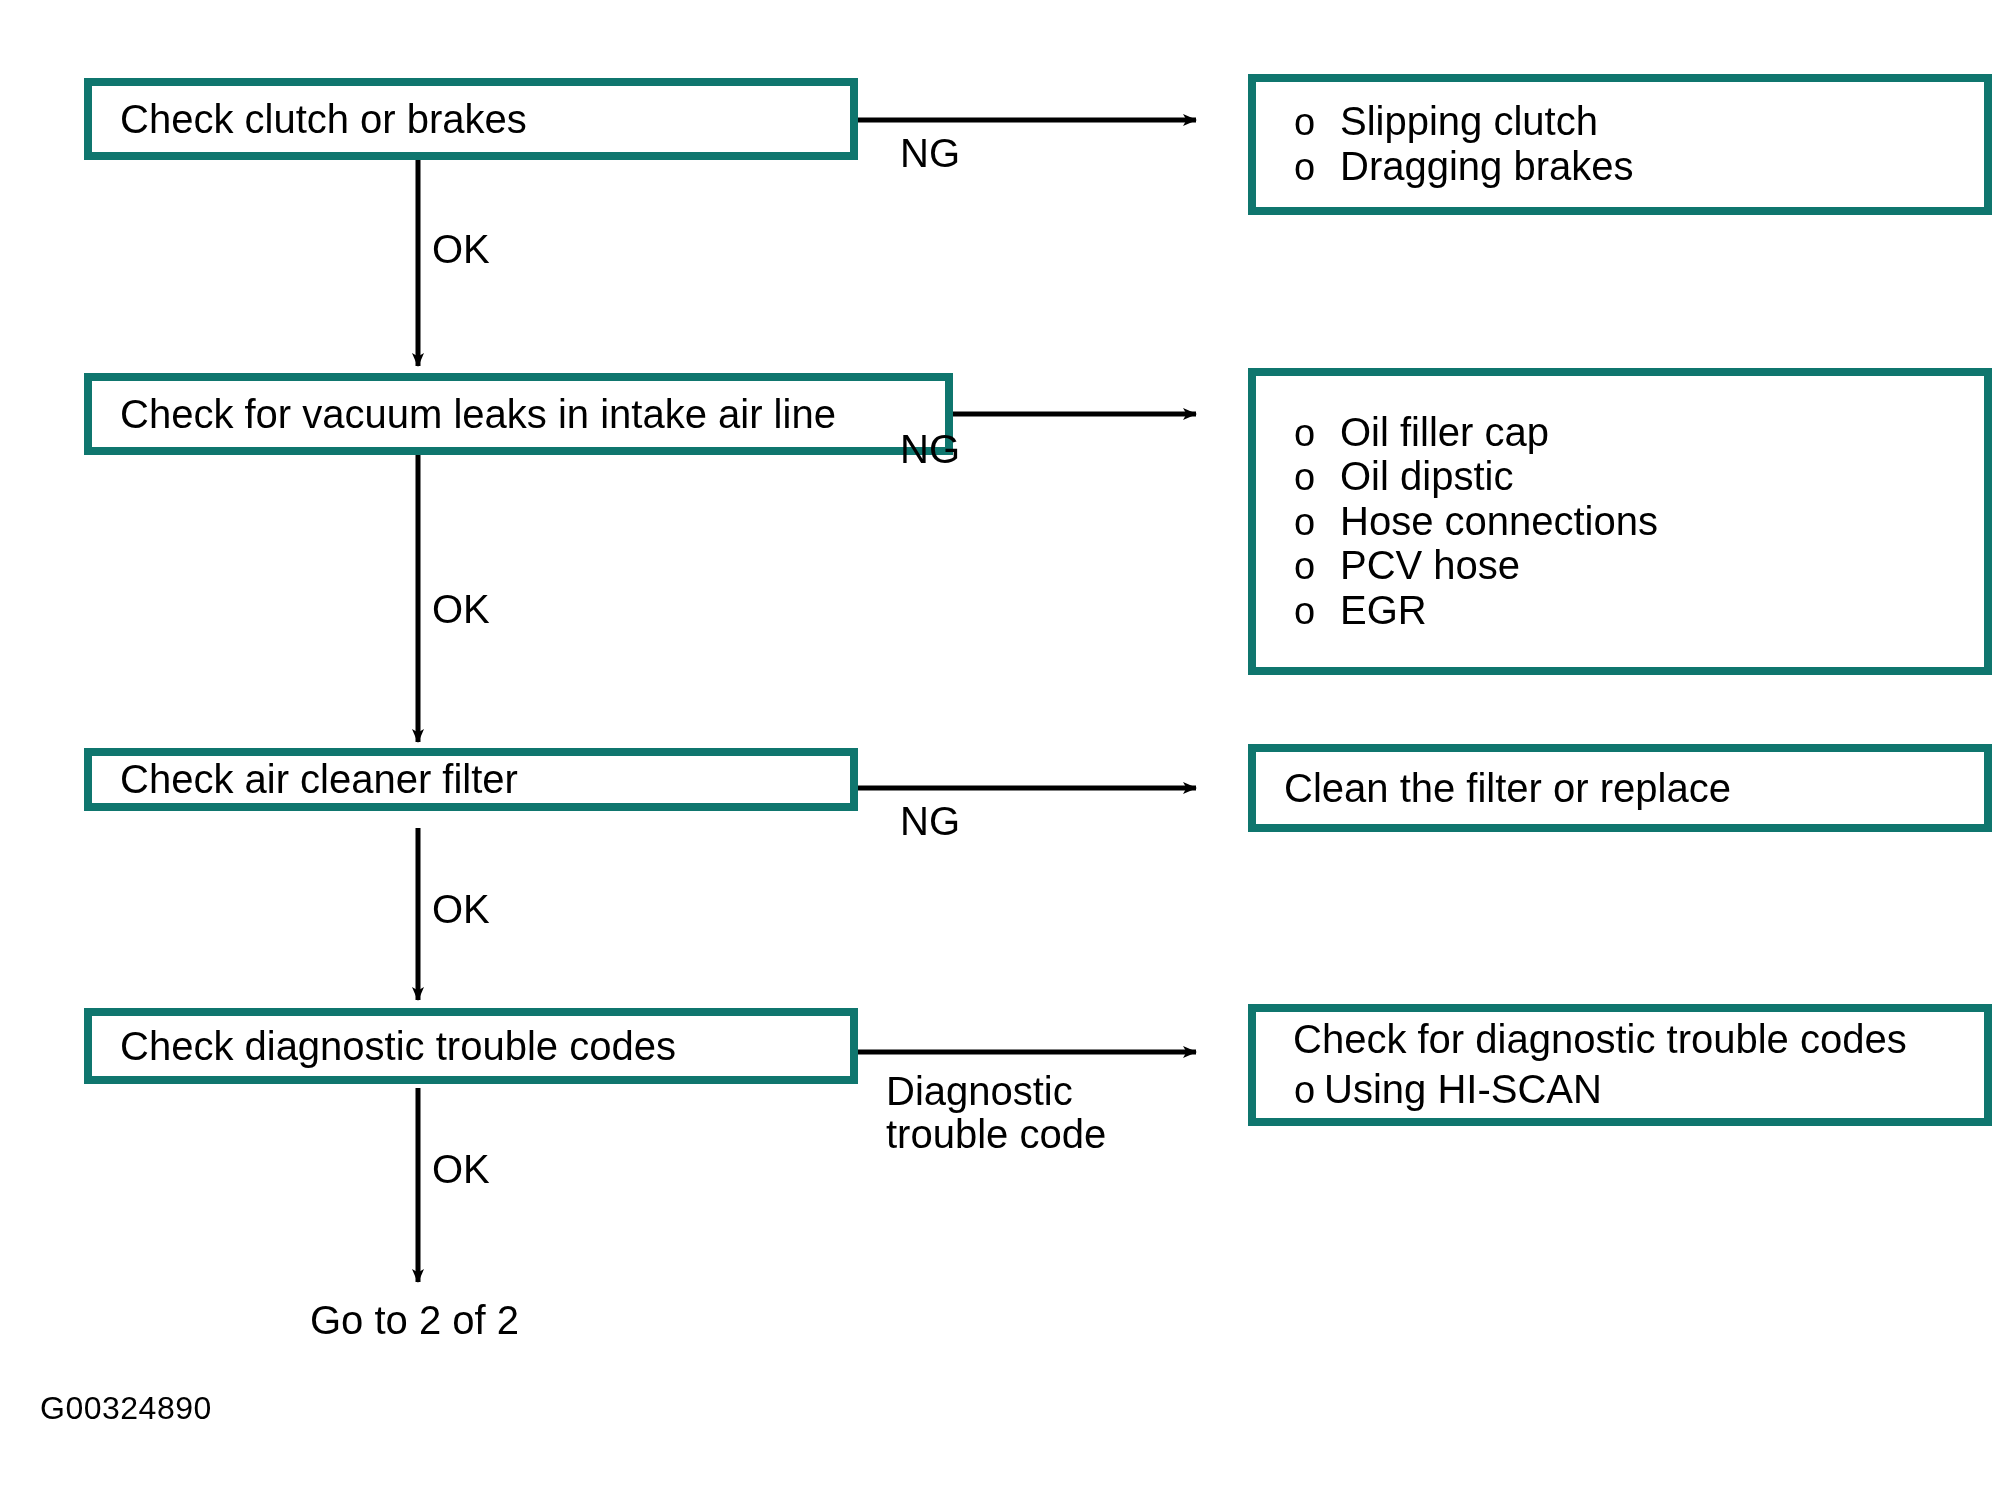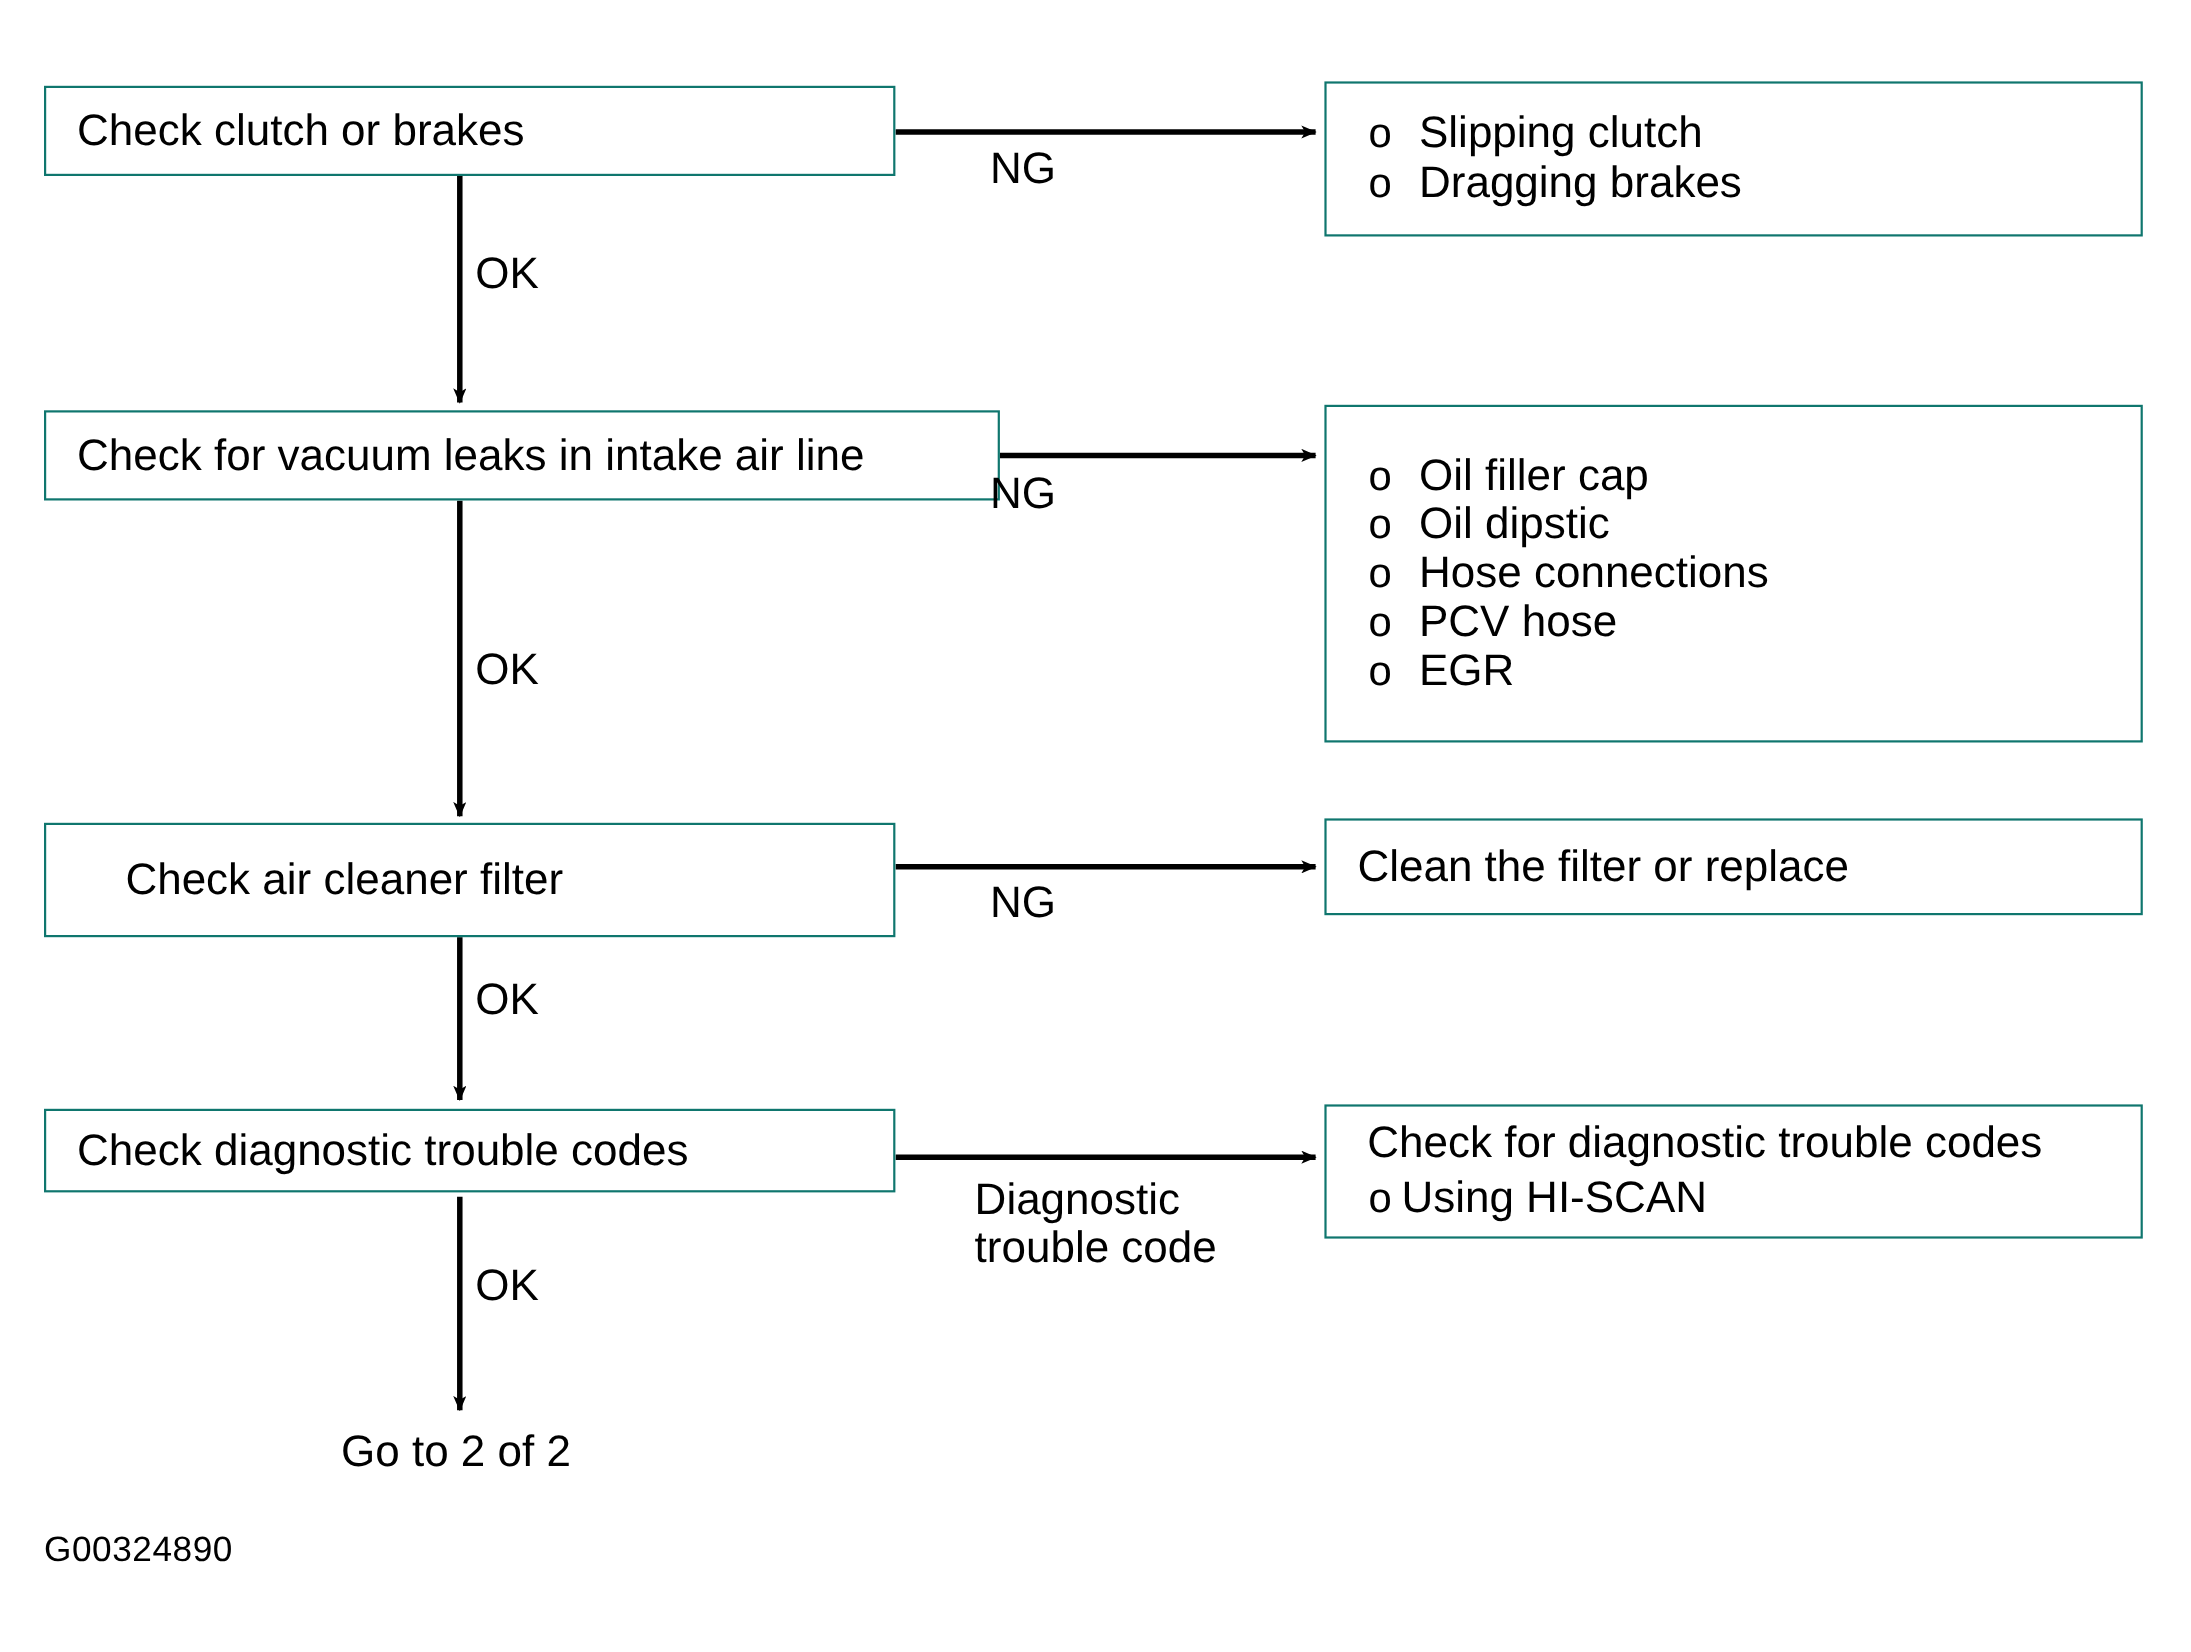--- a/index.html
+++ b/index.html
@@ -4,26 +4,27 @@
 <style>
   html,body{margin:0;padding:0;background:#fff;}
   body{
     width:1992px;height:1502px;position:relative;overflow:hidden;
     font-family:"Liberation Sans","DejaVu Sans",sans-serif;
     color:#000;
   }
   #chart-root{position:absolute;inset:0;width:1992px;height:1502px;}
   .node-box{
     position:absolute;
-    border:2px solid #0f766e;
+    border:8px solid #0f766e;
     background:#fff;
     box-sizing:border-box;
     display:flex;
     flex-direction:column;
     justify-content:center;
+    margin-left:44px;
   }
   .node-text{
     font-size:40px;
     line-height:1.12;
     white-space:nowrap;
     padding-left:28px;
   }
   .bullet-list{
     list-style:none;
     margin:0;padding:0 0 0 38px;
@@ -140,21 +141,21 @@
       </li>
       <li>
         <span class="bullet-mark">o</span>
         <span>EGR</span>
       </li>
     </ul>
   </div>
 
   <div class="edge-label" style="left:432px;top:588px;">OK</div>
 
-  <div class="node-box" style="left:40px;top:748px;width:774px;height:104px;padding-left:44px;">
+  <div class="node-box" style="left:40px;top:748px;width:774px;height:63px;">
     <div class="node-text">Check air cleaner filter</div>
   </div>
 
   <div class="edge-label" style="left:900px;top:800px;">NG</div>
 
   <div class="node-box" style="left:1204px;top:744px;width:744px;height:88px;">
     <div class="node-text">Clean the filter or replace</div>
   </div>
 
   <div class="edge-label" style="left:432px;top:888px;">OK</div>

